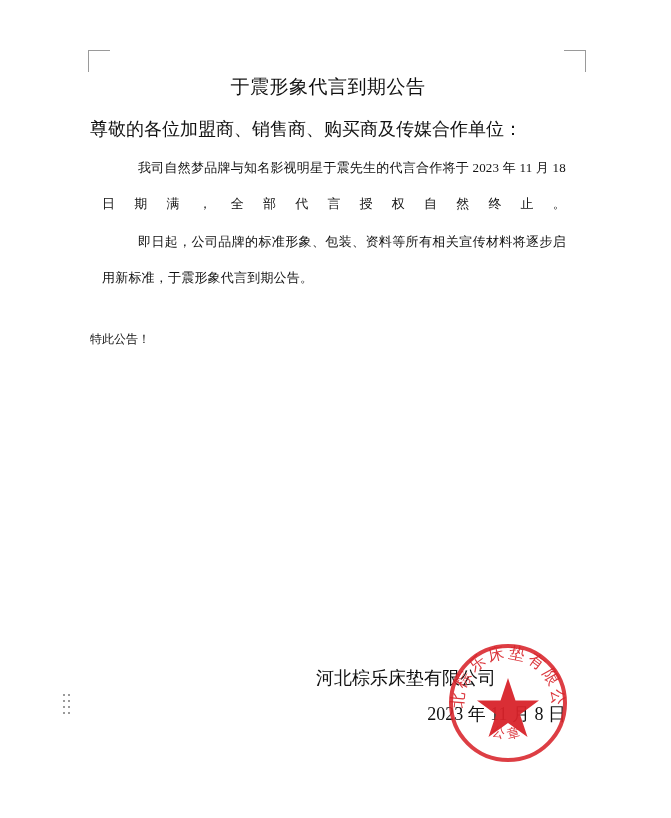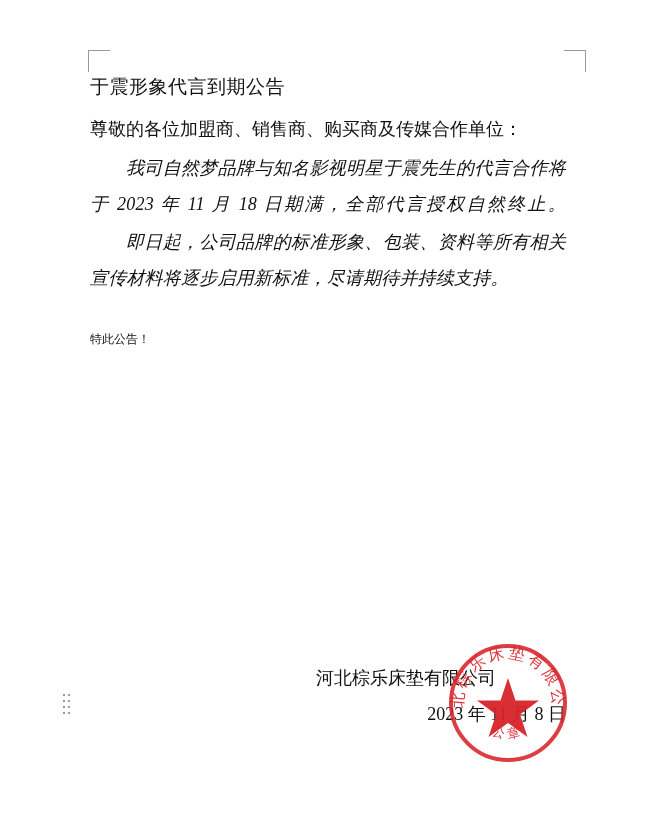--- a/index.html
+++ b/index.html
@@ -69,45 +69,44 @@
   .drag-handle i:nth-child(8) { left: 5px; top: 18px; }
 
   .content {
     position: absolute;
     left: 90px;
     top: 72px;
     width: 476px;
   }
 
   .doc-title {
-    text-align: left;
+    text-align: center;
     font-size: 19px;
     line-height: 30px;
     letter-spacing: 0.5px;
     margin: 0 0 10px 0;
     font-weight: normal;
   }
 
   .salutation {
     font-size: 18px;
     line-height: 34px;
     margin: 0 0 4px 0;
     text-align: justify;
     text-align-last: left;
   }
 
   p.para {
-    font-size: 18px;
+    font-size: 13px;
     line-height: 36px;
-    margin: 0 0 2px 0;
+    margin: 0 0 2px 12px;
     text-indent: 36px;
     text-align: justify;
     text-align-last: left;
     letter-spacing: 0.2px;
-    font-style: italic;
   }
 
   p.para.justify-all {
     text-align-last: justify;
   }
 
   .notice-line {
     font-size: 12px;
     line-height: 34px;
     margin: 26px 0 0 0;
@@ -169,21 +168,21 @@
 
   <div class="content">
 
     <h1 class="doc-title">于震形象代言到期公告</h1>
 
     <div class="salutation">尊敬的各位加盟商、销售商、购买商及传媒合作单位：</div>
 
     <p class="para justify-all">我司自然梦品牌与知名影视明星于震先生的代言合作将于 2023 年 11 月 18 日期满，全部代言授权自然终止。</p>
 
 
-    <p class="para">即日起，公司品牌的标准形象、包装、资料等所有相关宣传材料将逐步启用新标准，尽请期待并持续支持。</p>
+    <p class="para">即日起，公司品牌的标准形象、包装、资料等所有相关宣传材料将逐步启用新标准，于震形象代言到期公告。</p>
 
     <div class="notice-line">特此公告！</div>
   </div>
 
   <div class="signature">
     <div class="sig-line">河北棕乐床垫有限公司</div>
     <div class="sig-line sig-date">2023 年 11 月 8 日</div>
   </div>
 
   <div class="seal">

